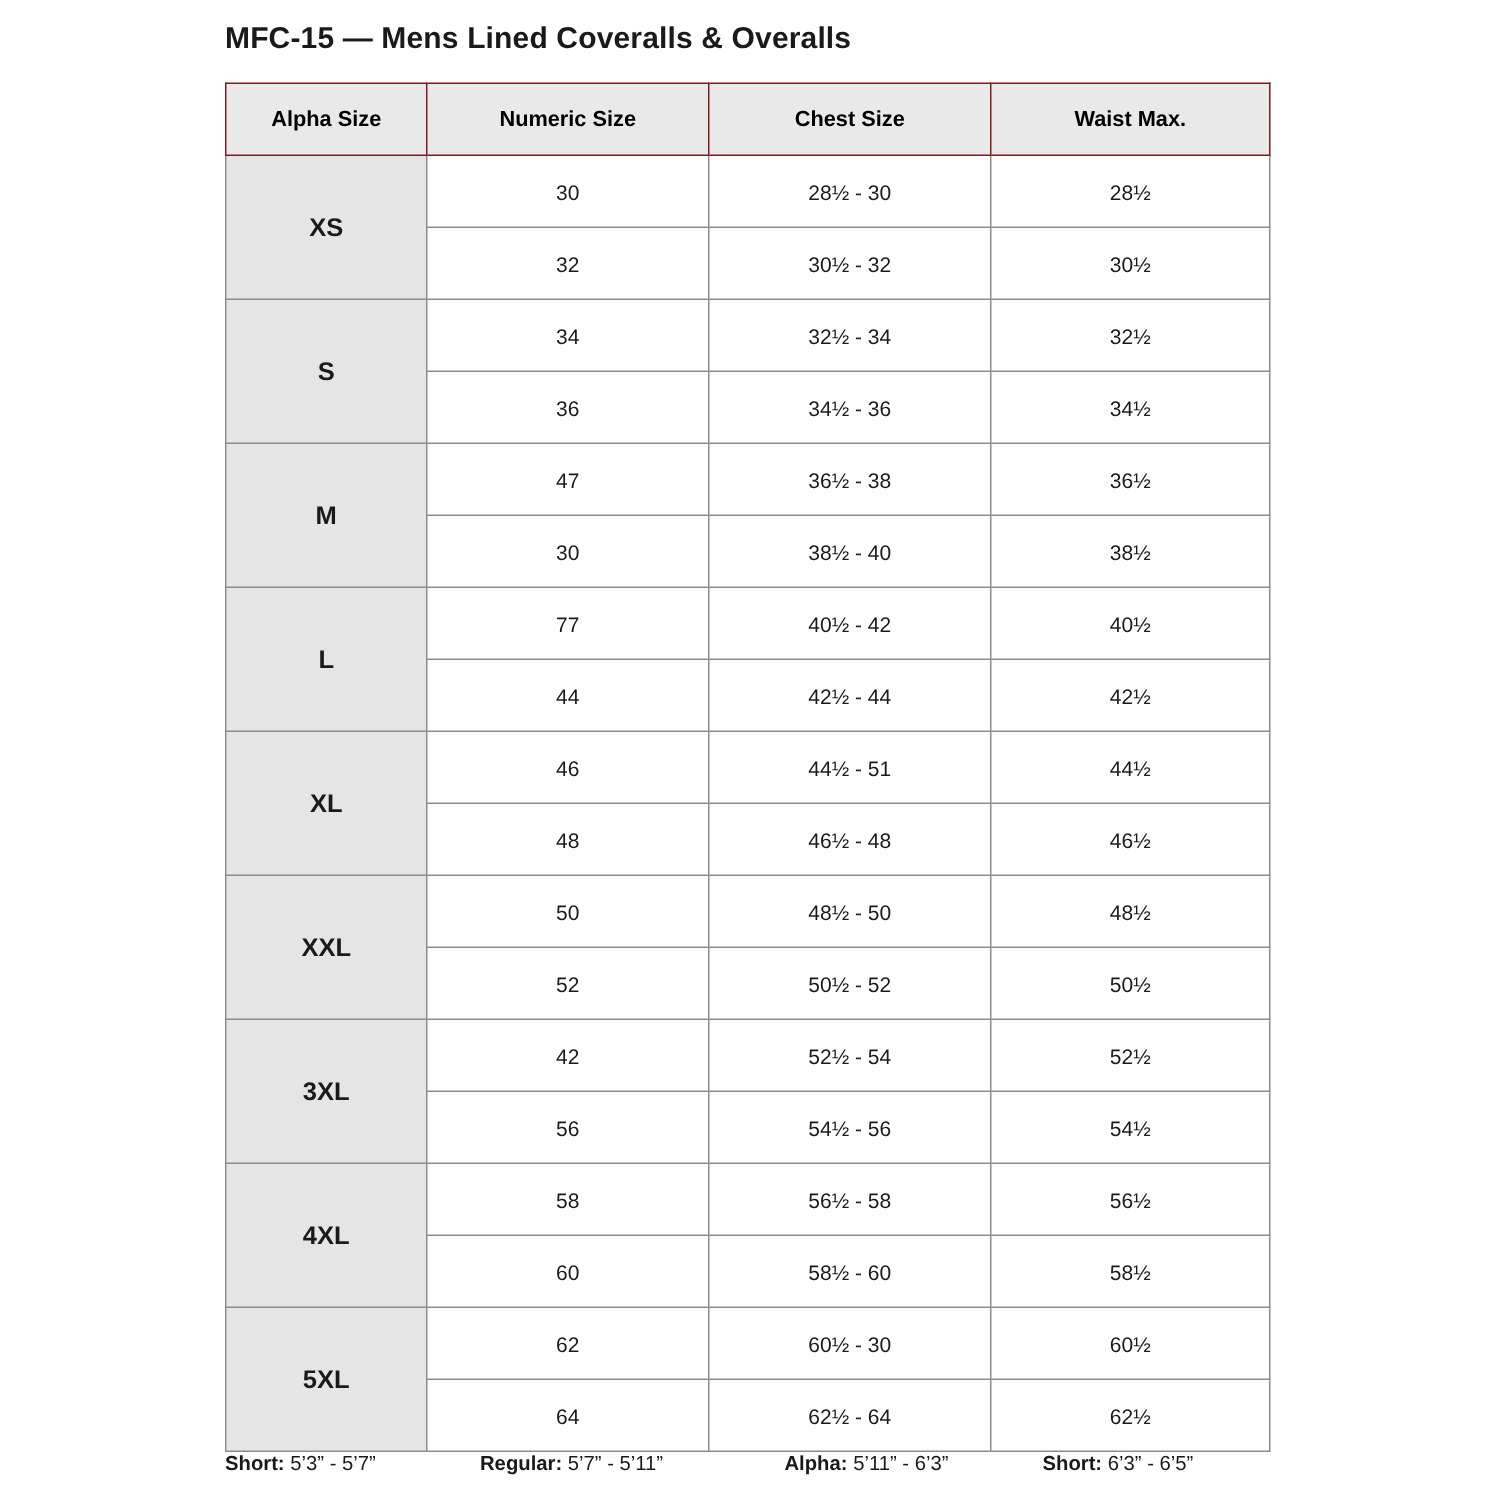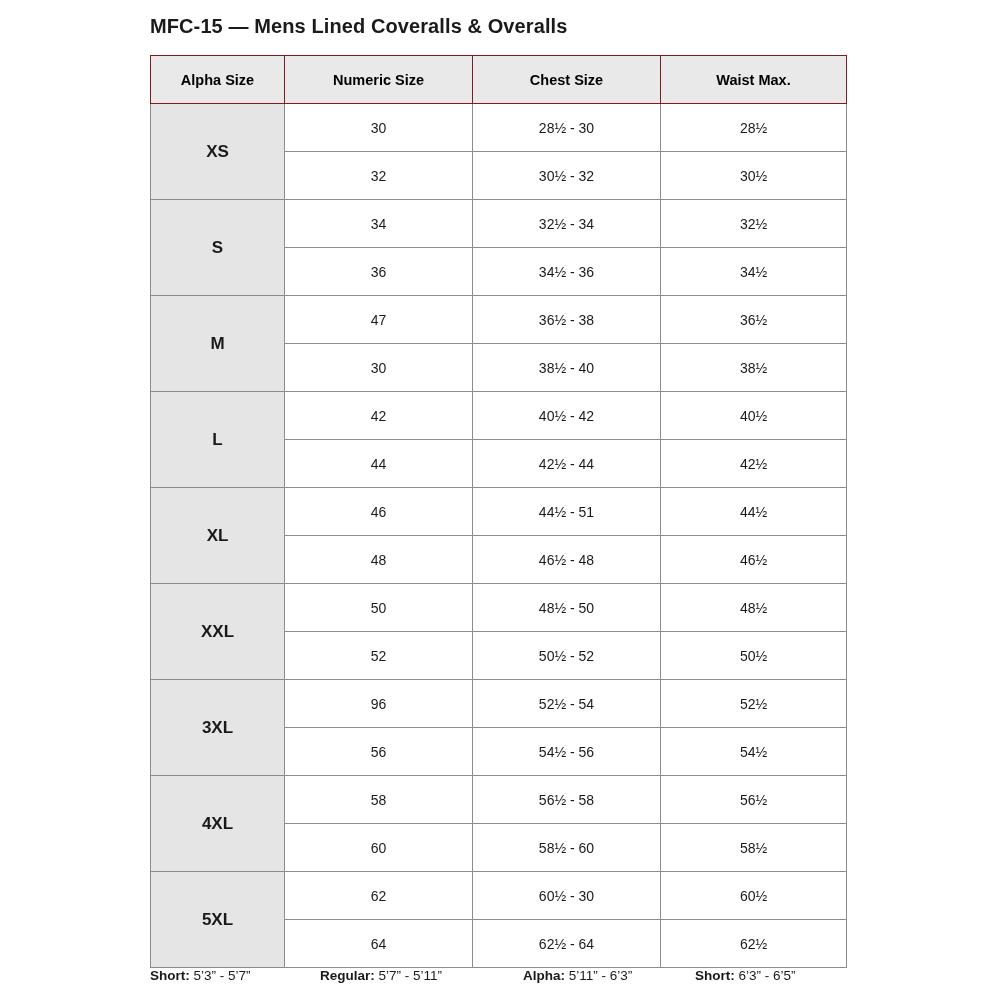--- a/index.html
+++ b/index.html
@@ -142,21 +142,21 @@
         <td>36½</td>
       </tr>
       <tr>
         <td>30</td>
         <td>38½ - 40</td>
         <td>38½</td>
       </tr>
 
       <tr>
         <td class="alpha" rowspan="2">L</td>
-        <td>42</td>
+        <td>77</td>
         <td>40½ - 42</td>
         <td>40½</td>
       </tr>
       <tr>
         <td>44</td>
         <td>42½ - 44</td>
         <td>42½</td>
       </tr>
 
       <tr>
@@ -178,21 +178,21 @@
         <td>48½</td>
       </tr>
       <tr>
         <td>52</td>
         <td>50½ - 52</td>
         <td>50½</td>
       </tr>
 
       <tr>
         <td class="alpha" rowspan="2">3XL</td>
-        <td>96</td>
+        <td>42</td>
         <td>52½ - 54</td>
         <td>52½</td>
       </tr>
       <tr>
         <td>56</td>
         <td>54½ - 56</td>
         <td>54½</td>
       </tr>
 
       <tr>

